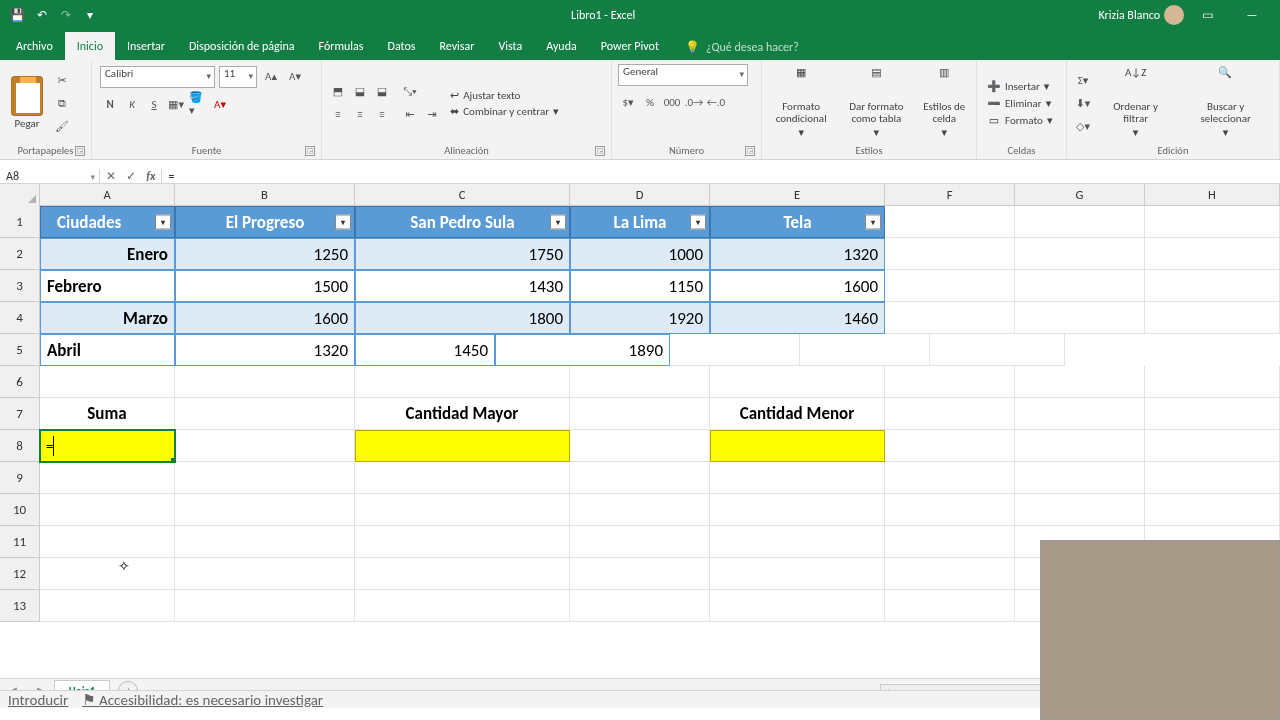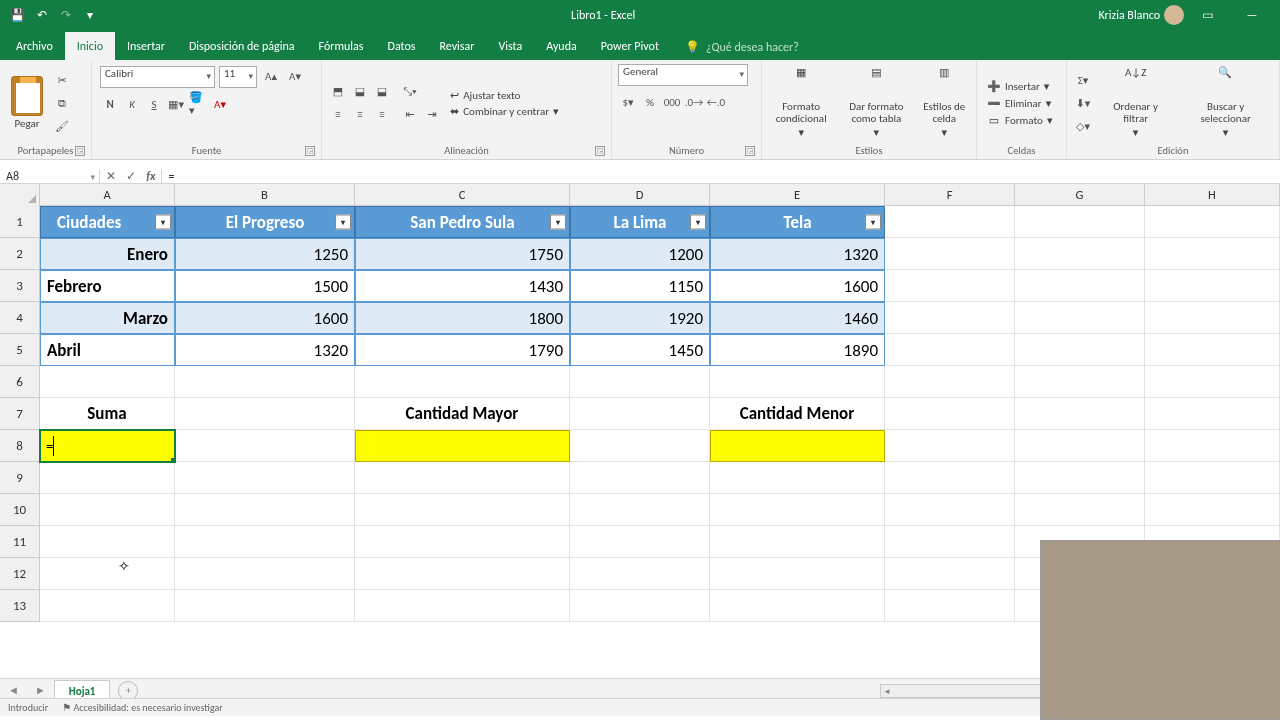--- a/index.html
+++ b/index.html
@@ -74,21 +74,21 @@
 .lbl { font-weight:bold; text-align:center; font-size:17px;}
 .yellow { background:#ffff00; }
 
 
 .active-cell { outline:2px solid #137e44; outline-offset:-1px; position:relative;}
 .active-cell-text { color:#000; font-size:15px; border-right:1px solid #000; padding-right:0px; animation:blink 1s infinite; display:inline-block; height:20px; line-height:20px; vertical-align:middle;}
 @keyframes blink { 50% { border-color: transparent; } }
 .active-handle { position:absolute; right:-3px; bottom:-3px; width:6px; height:6px; background:#137e44;}
 
 
-.statusbar { position:absolute; bottom:4px; left:0; right:0; height:18px; background:#f3f3f3; border-top:1px solid #d4d4d4; font-size:10px; color:#666; display:flex; align-items:center; padding:0 8px; gap:14px;}
+.statusbar { position:absolute; bottom:12px; left:0; right:0; height:18px; background:#f3f3f3; border-top:1px solid #d4d4d4; font-size:15px; color:#666; display:flex; align-items:center; padding:0 8px; gap:14px;text-decoration:underline;}
 
 
 .sheettabs { position:absolute; bottom:18px; left:0; right:0; height:24px; background:#f3f3f3; border-top:1px solid #d4d4d4; display:flex; align-items:center; font-size:11px;}
 .sheettabs .nav { padding:0 8px; color:#888; }
 .sheettab { padding:4px 14px; background:#fff; border:1px solid #ccc; border-bottom:none; font-weight:600; color:#137e44;}
 .addsheet { width:20px;height:20px; border:1px solid #bbb; border-radius:50%; margin-left:8px; text-align:center; line-height:18px; color:#888;}
 .hscroll { flex:1; margin:0 8px; height:14px; border:1px solid #ccc; background:#eee; position:relative; max-width:200px; margin-left:auto; margin-right:200px;}
 .hscroll::before { content:"◄"; position:absolute; left:2px; font-size:8px; color:#888; top:1px;}
 .hscroll::after { content:"►"; position:absolute; right:2px; font-size:8px; color:#888; top:1px;}
 
@@ -290,21 +290,21 @@
     <div class="cell cF"></div>
       <div class="cell cG"></div>
       <div class="cell cH"></div>
   </div>
 
   <div class="gridrow">
     <div class="rownum">2</div>
     <div class="cell cA tdata tband bold">Enero</div>
     <div class="cell cB tdata tband num">1250</div>
     <div class="cell cC tdata tband num">1750</div>
-    <div class="cell cD tdata tband num">1200</div>
+    <div class="cell cD tdata tband num">1000</div>
     <div class="cell cE tdata tband num">1320</div>
     <div class="cell cF"></div>
       <div class="cell cG"></div>
       <div class="cell cH"></div>
   </div>
 
   <div class="gridrow">
     <div class="rownum">3</div>
     <div class="cell cA tdata bold">Febrero</div>
     <div class="cell cB tdata num">1500</div>
@@ -325,21 +325,20 @@
     <div class="cell cE tdata tband num">1460</div>
     <div class="cell cF"></div>
       <div class="cell cG"></div>
       <div class="cell cH"></div>
   </div>
 
   <div class="gridrow">
     <div class="rownum">5</div>
     <div class="cell cA tdata bold">Abril</div>
     <div class="cell cB tdata num">1320</div>
-    <div class="cell cC tdata num">1790</div>
     <div class="cell cD tdata num">1450</div>
     <div class="cell cE tdata num">1890</div>
     <div class="cell cF"></div>
       <div class="cell cG"></div>
       <div class="cell cH"></div>
   </div>
 
   <div class="gridrow">
     <div class="rownum">6</div>
     <div class="cell cA"></div>

